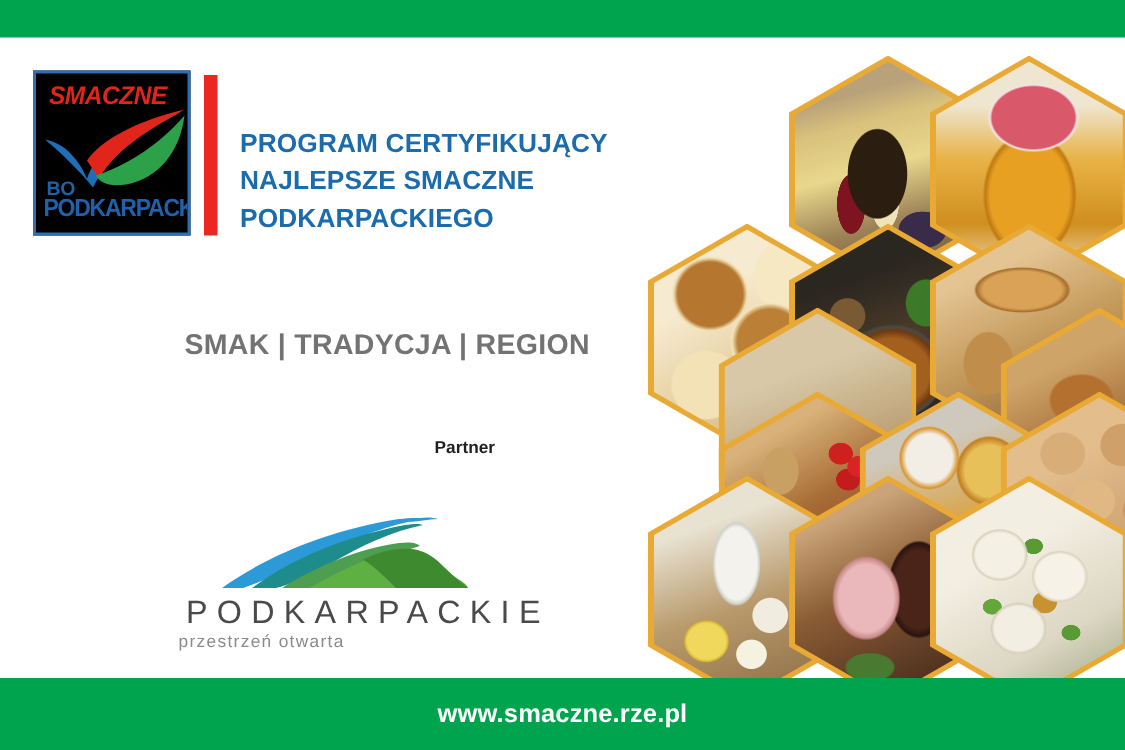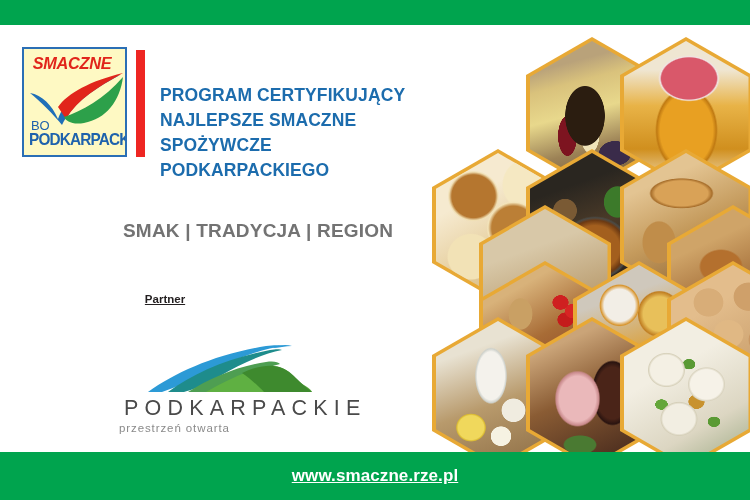--- a/index.html
+++ b/index.html
@@ -17,47 +17,46 @@
     background:#00A44E;
   }
   .bar-top { top:0; height:25px; }
   .bar-bottom {
     top:452px; height:48px;
     display:flex; align-items:center; justify-content:center;
   }
   .footer-url {
     color:#ffffff; font-size:17px; font-weight:bold;
     letter-spacing:.1px;
-    text-decoration:underline;
   }
 
   
   .left {
     position:absolute; left:0; top:25px;
     width:430px; height:427px;
   }
 
   
   .cert-mark {
     position:absolute; left:22px; top:22px;
     width:105px; height:110px;
     border:2px solid #2B6FB5;
-    background:#fef9c3;
+    background:#000000;
     overflow:hidden;
   }
   .cm-top {
     position:absolute; left:7px; top:5px;
     font-size:17px; font-weight:bold; font-style:italic;
     color:#E1251B; letter-spacing:-.3px;
     transform:scaleX(.96);
   }
   .cm-swoosh { position:absolute; left:0; top:22px; width:105px; height:58px; }
   .cm-bo {
     position:absolute; left:7px; top:69px;
-    font-size:13px; font-weight:normal; color:#1E62AC;
+    font-size:13px; font-weight:bold; color:#1E62AC;
     letter-spacing:-.2px;
   }
   .cm-pod {
     position:absolute; left:5px; top:81px;
     font-size:16.5px; font-weight:bold; color:#1E62AC;
     letter-spacing:-.9px; transform:scaleX(.93);
     transform-origin:left center;
   }
 
   .red-rule {
@@ -73,22 +72,22 @@
   }
 
   .tagline {
     position:absolute; left:123px; top:195px;
     font-size:19px; font-weight:bold; color:#737373;
     letter-spacing:.2px;
   }
 
   .partner-label {
     position:absolute; left:0; top:268px; width:330px;
-    text-align:center;
-    font-size:11.5px; font-weight:bold; color:#231F20;text-decoration:underline;
+    text-align:right;
+    font-size:11.5px; font-weight:bold; color:#231F20;
   }
 
   
   .pk-logo { position:absolute; left:118px; top:315px; width:222px; height:100px; }
   .pk-mark { position:absolute; left:28px; top:0; width:168px; height:58px; }
   .pk-word {
     position:absolute; left:0; top:56px; width:222px;
     text-align:center; font-size:21.5px; color:#4A4A4A;
     letter-spacing:6.2px; text-indent:6px;
     font-weight:400;
@@ -238,21 +237,20 @@
     </svg>
     <div class="cm-bo">BO</div>
     <div class="cm-pod">PODKARPACKIE</div>
   </div>
 
   <div class="red-rule"></div>
 
   <div class="headline">
     <div>PROGRAM CERTYFIKUJĄCY</div>
     <div>NAJLEPSZE SMACZNE</div>
-    <div>SPOŻYWCZE</div>
     <div>PODKARPACKIEGO</div>
   </div>
 
   <div class="tagline">SMAK | TRADYCJA | REGION</div>
 
   <div class="partner-label">Partner</div>
 
   <div class="pk-logo">
     <svg class="pk-mark" viewBox="0 0 168 58">
       <path d="M2 52 C30 32 70 14 120 6 C128 5 134 5 138 6 C120 8 96 16 72 28 C50 39 30 47 16 52 Z" fill="#2C9AD6"></path>

